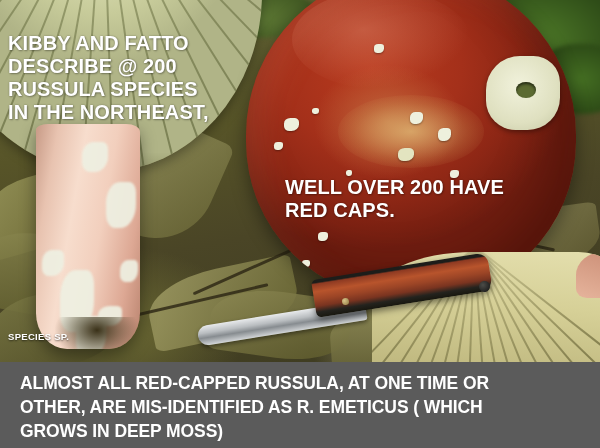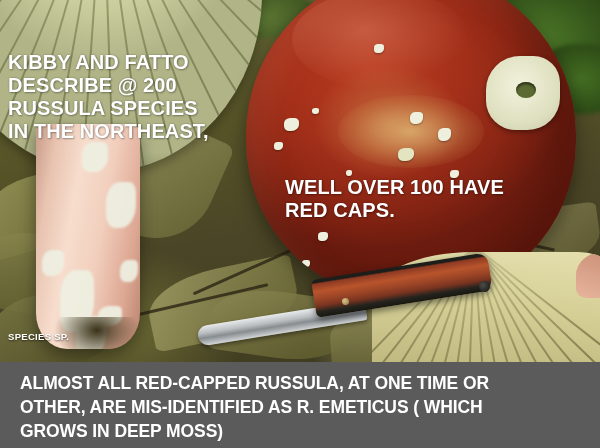--- a/index.html
+++ b/index.html
@@ -245,21 +245,20 @@
     font-weight: bold;
     line-height: 23px;
     letter-spacing: .1px;
     white-space: pre-line;
     text-shadow: 0 0 2px rgba(0,0,0,.30), 1px 1px 2px rgba(0,0,0,.28);
   }
   #caption-topleft {
     left: 8px;
     top: 32px;
     font-size: 20px;
-    margin-top: 19px;
   }
   #caption-mid {
     left: 285px;
     top: 176px;
     font-size: 20px;
   }
   #caption-species {
     position: absolute;
     left: 8px;
     top: 331px;
@@ -399,21 +398,21 @@
       <div class="handle"></div>
       <div class="rivet" style="left:146px; top:30px; transform:rotate(-9deg);"></div>
       <div class="pivot"></div>
     </div>
 
     <div class="overlay-text" id="caption-topleft">KIBBY AND FATTO
 DESCRIBE @ 200
 RUSSULA SPECIES
 IN THE NORTHEAST,</div>
 
-    <div class="overlay-text" id="caption-mid">WELL OVER 100 HAVE
+    <div class="overlay-text" id="caption-mid">WELL OVER 200 HAVE
 RED CAPS.</div>
 
     <div id="caption-species">SPECIES SP.</div>
   </div>
 
   <div id="caption-bar">
     <div id="caption-bar-text">ALMOST ALL RED-CAPPED RUSSULA, AT ONE TIME OR
 OTHER, ARE MIS-IDENTIFIED AS R. EMETICUS ( WHICH
 GROWS IN DEEP MOSS)</div>
   </div>

